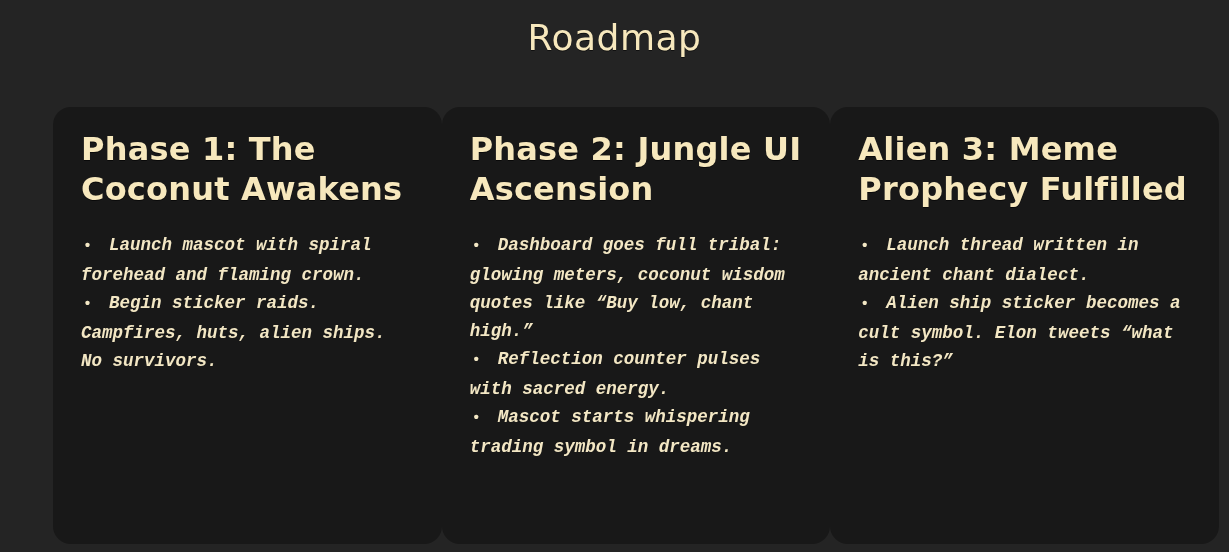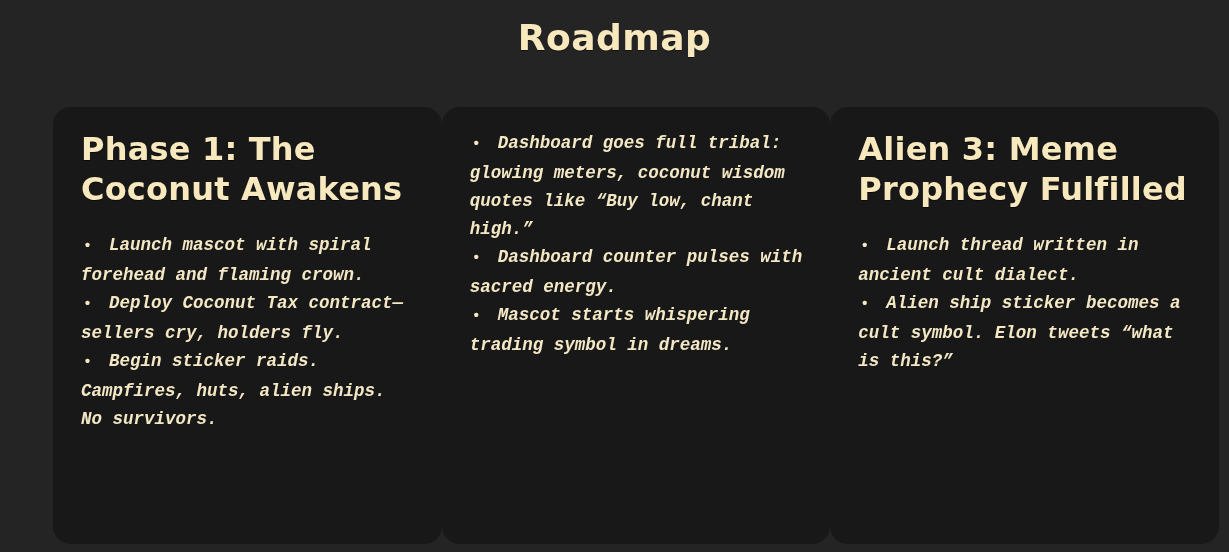--- a/index.html
+++ b/index.html
@@ -24,21 +24,21 @@
 
   
   .page-title {
     position: absolute;
     top: 16px;
     left: 0;
     width: 1229px;
     text-align: center;
     color: #f7e8bd;
     font-family: "DejaVu Sans", sans-serif;
-    font-weight: bold;
+    font-weight: normal;
     font-size: 36px;
     letter-spacing: 0.5px;
     line-height: 44px;
     text-shadow: 0 1px 0 rgba(0,0,0,0.55);
   }
 
   
   .cards {
     position: absolute;
     top: 107px;
@@ -104,47 +104,45 @@
 
   <div class="cards">
 
     <div class="card">
       <div class="card-title">Phase 1: The Coconut Awakens</div>
       <ul class="bullets">
         <li class="bullet">
           <span class="dot">•</span><span>Launch mascot with spiral forehead and flaming crown.</span>
         </li>
         <li class="bullet">
-          <span class="dot">•</span><span>Deploy Coconut Tax contract—sellers cry, holders fly.</span>
-        </li>
-        <li class="bullet">
           <span class="dot">•</span><span>Begin sticker raids. Campfires, huts, alien ships. No survivors.</span>
         </li>
       </ul>
     </div>
 
     <div class="card">
+      <div class="card-title">Phase 2: Jungle UI Ascension</div>
       <ul class="bullets">
         <li class="bullet">
           <span class="dot">•</span><span>Dashboard goes full tribal: glowing meters, coconut wisdom quotes like “Buy low, chant high.”</span>
         </li>
         <li class="bullet">
-          <span class="dot">•</span><span>Dashboard counter pulses with sacred energy.</span>
+          <span class="dot">•</span><span>Reflection counter pulses with sacred energy.</span>
         </li>
         <li class="bullet">
           <span class="dot">•</span><span>Mascot starts whispering trading symbol in dreams.</span>
         </li>
       </ul>
     </div>
 
     <div class="card">
       <div class="card-title">Alien 3: Meme Prophecy Fulfilled</div>
       <ul class="bullets">
         <li class="bullet">
-          <span class="dot">•</span><span>Launch thread written in ancient cult dialect.</span>
+          <span class="dot">•</span><span>Launch thread written in ancient chant dialect.</span>
         </li>
         <li class="bullet">
           <span class="dot">•</span><span>Alien ship sticker becomes a cult symbol. Elon tweets “what is this?”</span>
         </li>
       </ul>
     </div>
 
   </div>
 </div>
 

